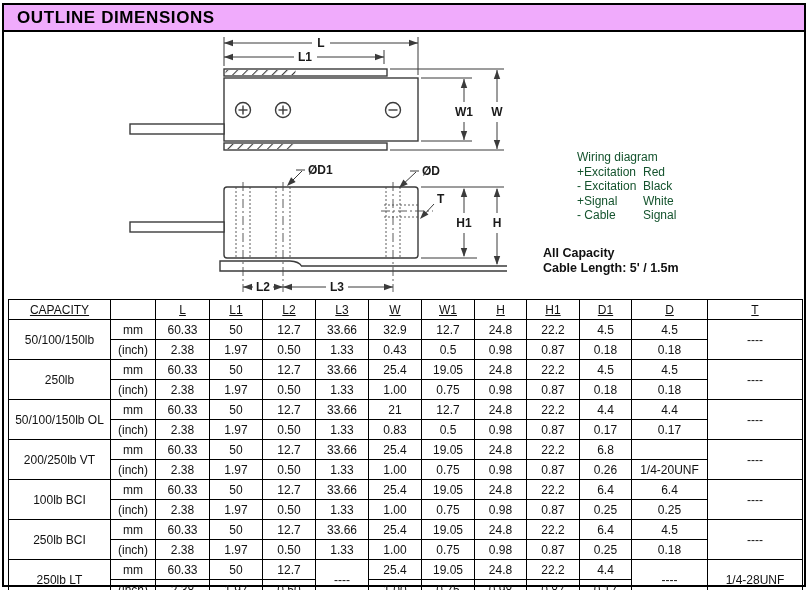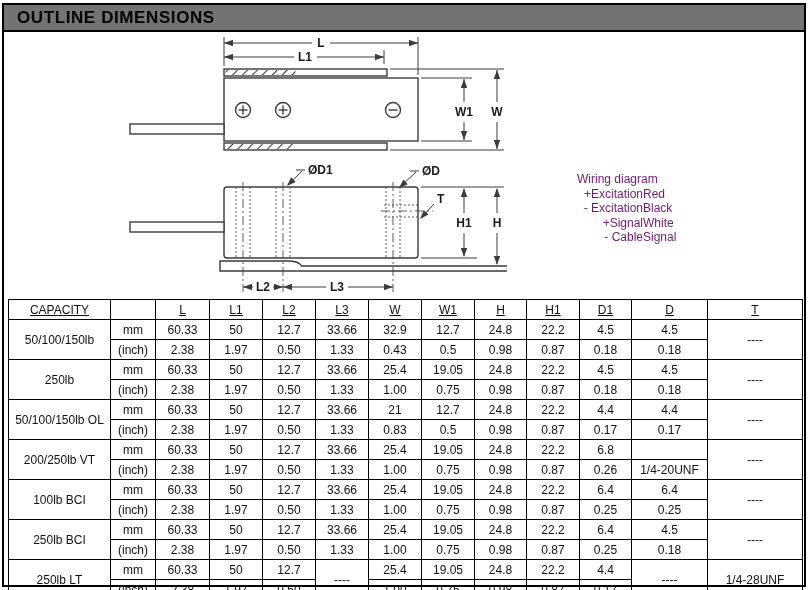--- a/index.html
+++ b/index.html
@@ -6,30 +6,30 @@
   body{
     width:810px;height:590px;position:relative;background:#ffffff;
     font-family:"Liberation Sans", sans-serif;color:#111;overflow:hidden;
   }
   .frame{
     position:absolute;left:2px;top:3px;width:804px;height:584px;
     border:2px solid #000;box-sizing:border-box;background:#fff;
   }
   .title-band{
     position:absolute;left:0;top:0;right:0;height:27px;box-sizing:border-box;
-    background:#737373;border-bottom:2px solid #000;
+    background:#f0abfc;border-bottom:2px solid #000;
     display:flex;align-items:center;padding-left:13px;
     font-weight:bold;font-size:17px;letter-spacing:0.6px;color:#000;
   }
   svg.draw{position:absolute;left:0;top:0;pointer-events:none;}
   svg.draw text{font-family:"Liberation Sans", sans-serif;font-size:12px;font-weight:bold;fill:#1a1a1a;}
   .wiring{
-    position:absolute;left:577px;top:150px;font-size:12px;line-height:14.5px;color:#701a75;margin-top:22px;
-  }
-  .wiring-row{display:flex;text-align:right;}
+    position:absolute;left:577px;top:150px;font-size:12px;line-height:14.5px;color:#14532d;
+  }
+  .wiring-row{display:flex;}
   .w-label{width:66px;}
   .cable-note{
     position:absolute;left:543px;top:246px;font-size:12.5px;font-weight:bold;line-height:15px;color:#111;
   }
   table.dims{
     position:absolute;left:8px;top:299px;width:794px;
     border-collapse:collapse;table-layout:fixed;
     font-size:12px;color:#111;border:1.5px solid #000;
   }
   table.dims td{
@@ -202,20 +202,22 @@
     <span class="w-label">+Signal</span>
     <span>White</span>
   </div>
   <div class="wiring-row">
     <span class="w-label">- Cable</span>
     <span>Signal</span>
   </div>
 </div>
 
 <div class="cable-note">
+  <div>All Capacity</div>
+  <div>Cable Length: 5' / 1.5m</div>
 </div>
 
 <table class="dims">
   <colgroup>
     <col style="width:102px">
       <col style="width:45px">
       <col style="width:54px">
       <col style="width:53px">
     <col style="width:53px">
       <col style="width:53px">

